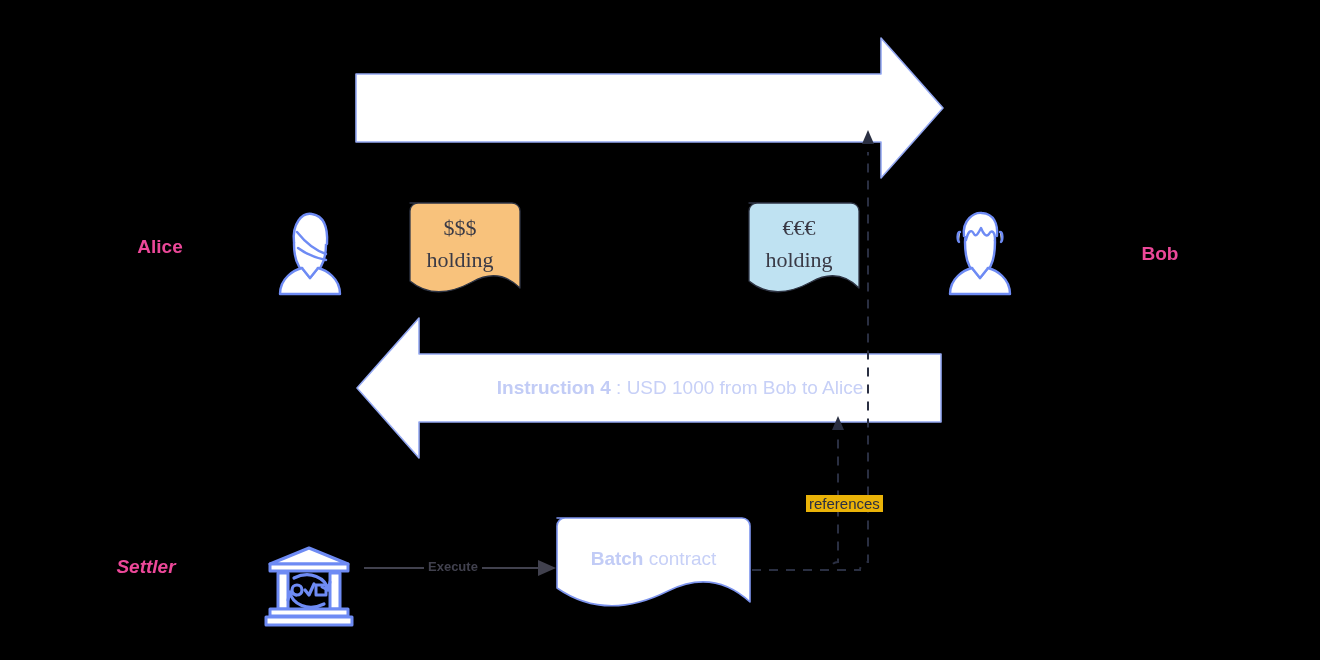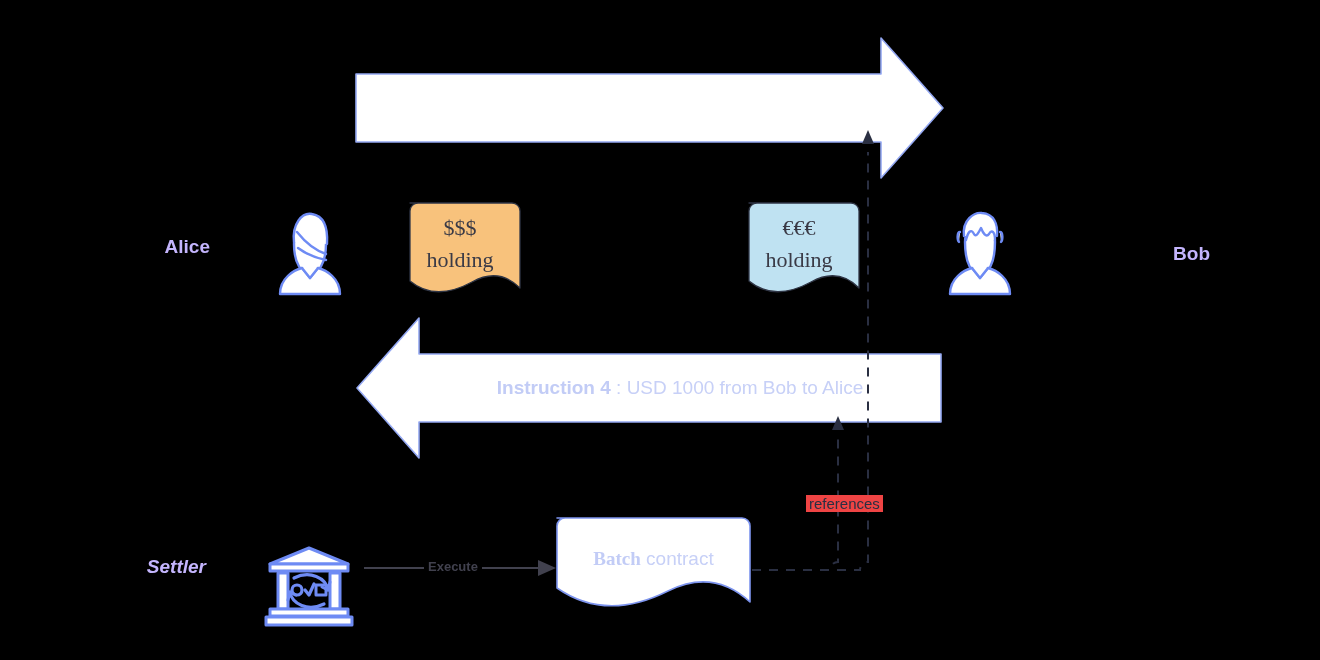--- a/index.html
+++ b/index.html
@@ -22,22 +22,22 @@
     left: 0;
     top: 0;
     width: 1320px;
     height: 660px;
   }
   .role-label {
     position: absolute;
     font-family: "Liberation Sans", sans-serif;
     font-size: 19px;
     font-weight: bold;
-    color: #c4b5fd;
-    text-align: right;
+    color: #ec4899;
+    text-align: center;
     white-space: nowrap;
   }
   .arrow-text {
     position: absolute;
     font-family: "Liberation Sans", sans-serif;
     font-size: 19px;
     color: #C7D0F7;
     white-space: nowrap;
     text-align: center;
   }
@@ -57,40 +57,39 @@
   .contract-text {
     position: absolute;
     font-family: "Liberation Sans", sans-serif;
     font-size: 19px;
     color: #C7D0F7;
     white-space: nowrap;
   }
   .contract-text b {
     font-weight: bold;
     color: #C2CCF6;
-    font-family: Liberation Serif, serif;
   }
   .edge-label {
     position: absolute;
     font-family: "Liberation Sans", sans-serif;
     font-size: 13px;
     font-weight: bold;
     color: #41414e;
     white-space: nowrap;
     background: #000000;
     padding: 0 4px;
   }
   .edge-label-plain {
     position: absolute;
     font-family: "Liberation Sans", sans-serif;
     font-size: 15px;
     font-weight: normal;
     color: #2a2f42;
     white-space: nowrap;
-    background: #ef4444;
+    background: #eab308;
     padding: 0 3px;
   }
 </style>
 </head>
 <body>
 
 <div id="canvas">
 
   <svg class="svg-layer" viewBox="0 0 1320 660">
     <defs>

